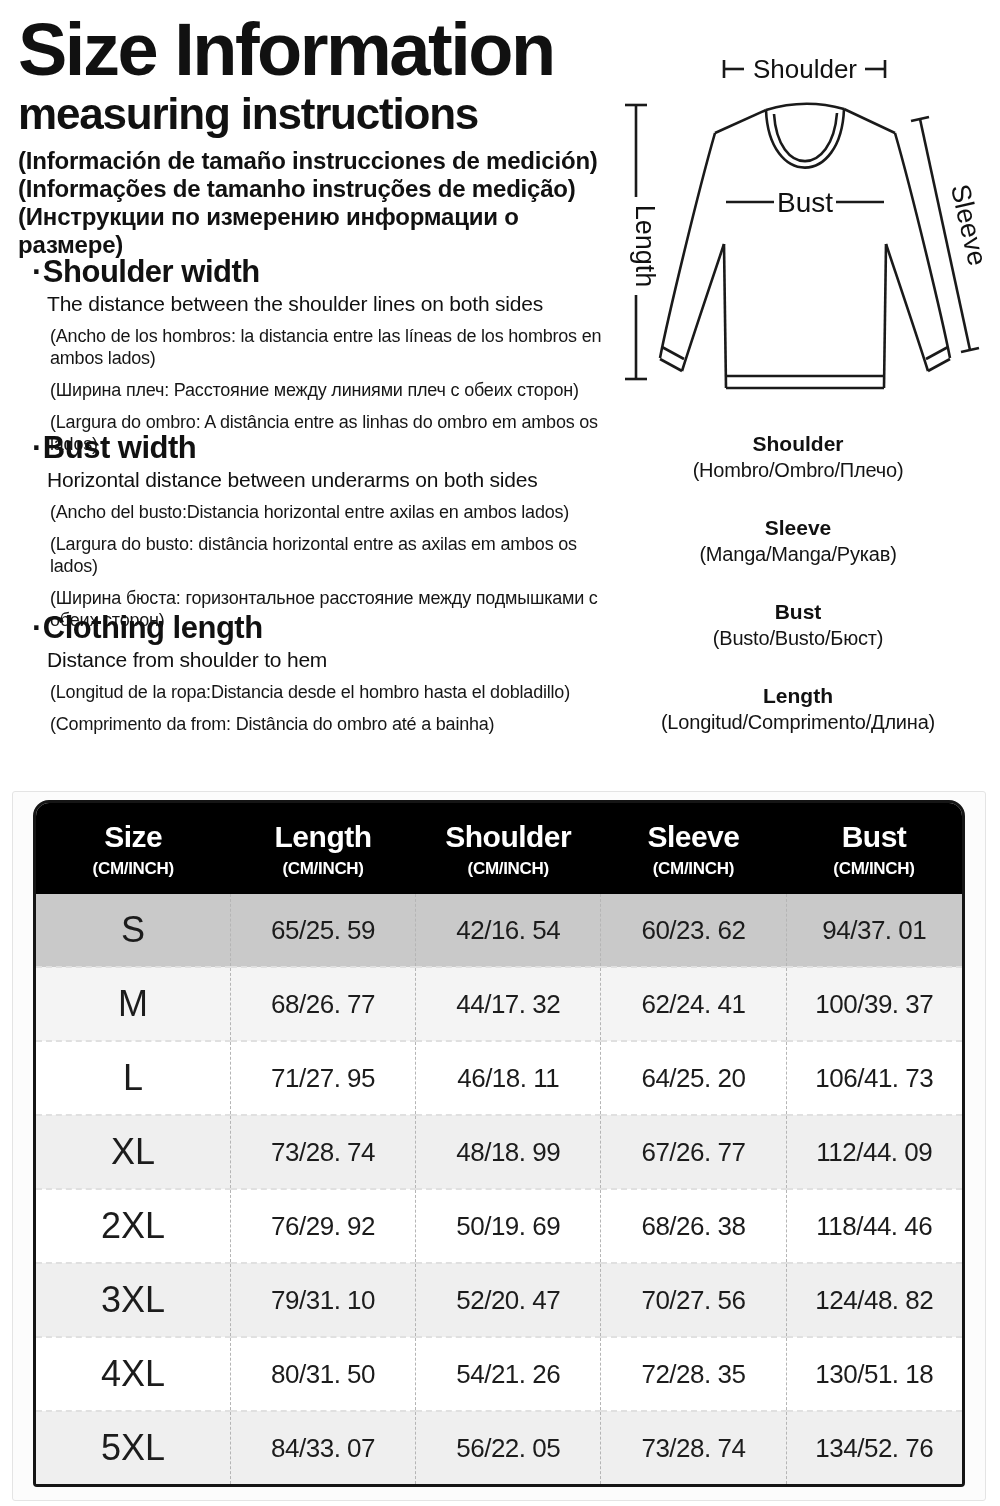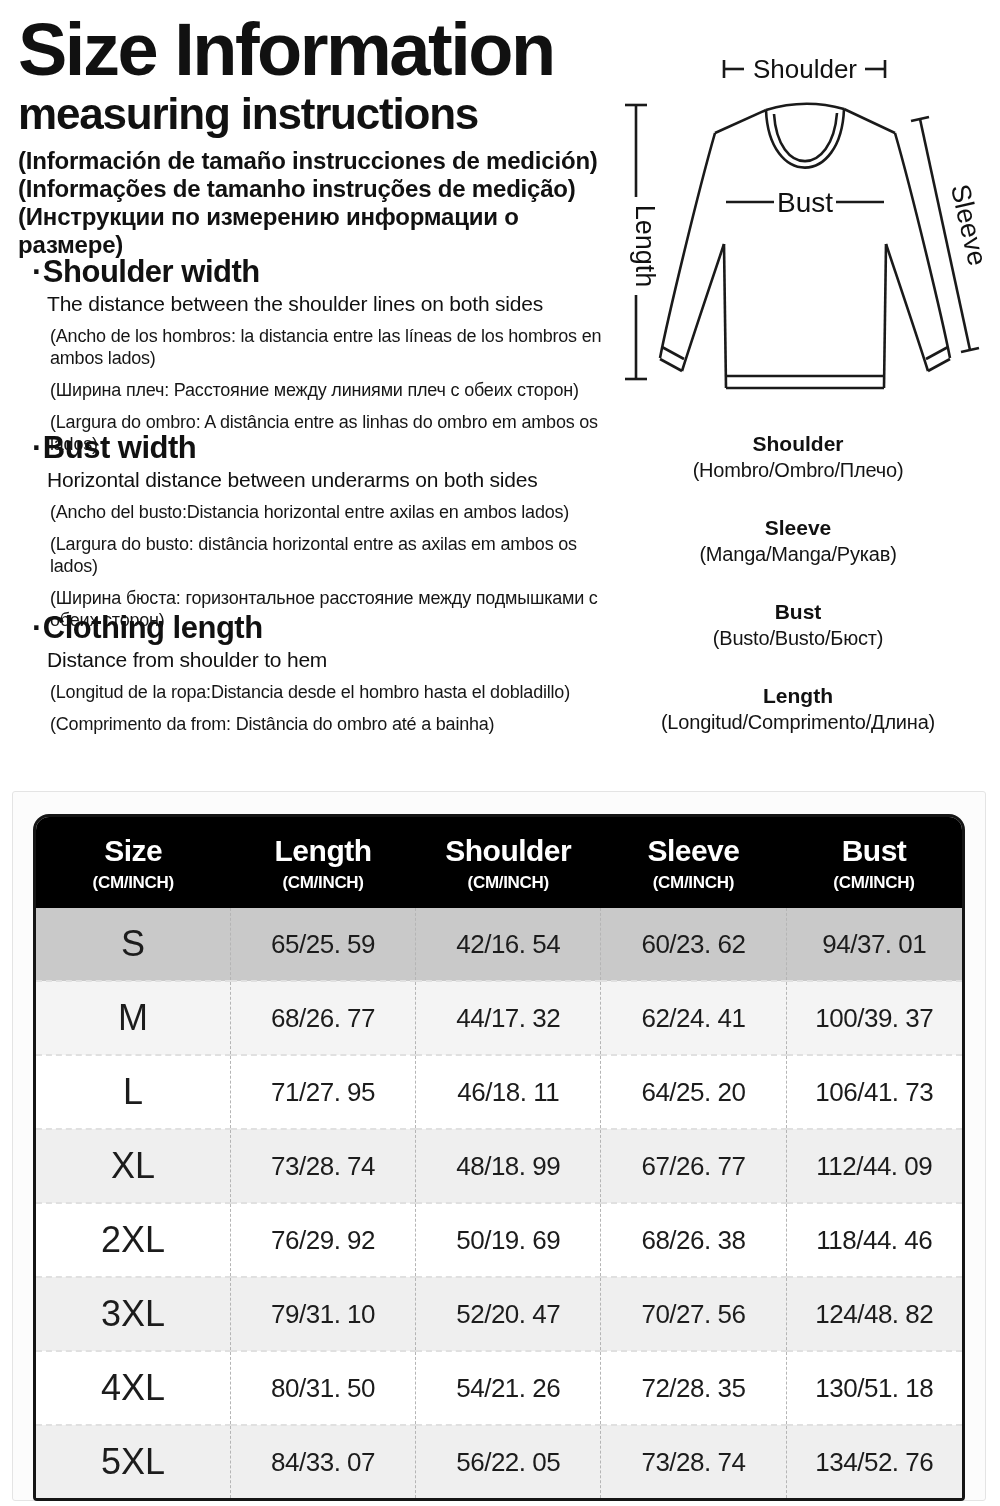--- a/index.html
+++ b/index.html
@@ -33,21 +33,21 @@
   .ml-group { margin-bottom:31px; }
   .ml-name { font-size:21px; font-weight:700; line-height:26px; color:#111; }
   .ml-tr { font-size:20px; line-height:27px; letter-spacing:-0.2px; color:#141414; }
 
   
   .size-chart-panel {
     position:absolute; left:12px; top:791px; width:974px; height:710px;
     box-sizing:border-box; background:#fcfcfc; border:1px solid #e4e4e4; border-radius:3px;
   }
   .table-wrap {
-    width:932px; margin:22px auto 0; box-sizing:border-box;
+    width:932px; margin:8px auto 0; box-sizing:border-box;
     border:3px solid #151515; border-radius:16px 16px 4px 4px; overflow:hidden; background:#ffffff;
   }
   table { width:100%; border-collapse:collapse; table-layout:fixed; }
   col.c1 { width:21%; } col.c2 { width:20%; } col.c3 { width:20%; } col.c4 { width:20%; } col.c5 { width:19%; }
   thead th { background:#000000; padding:17px 0 15px; }
   .col-name { display:block; color:#ffffff; font-size:30px; font-weight:700; letter-spacing:-0.5px; line-height:1.1; }
   .col-unit { display:block; color:#ffffff; font-size:17px; font-weight:700; letter-spacing:-0.3px; margin-top:6px; }
   tbody td {
     height:70px; text-align:center; vertical-align:middle;
     font-size:26px; letter-spacing:-0.5px; color:#1c1c1c;

